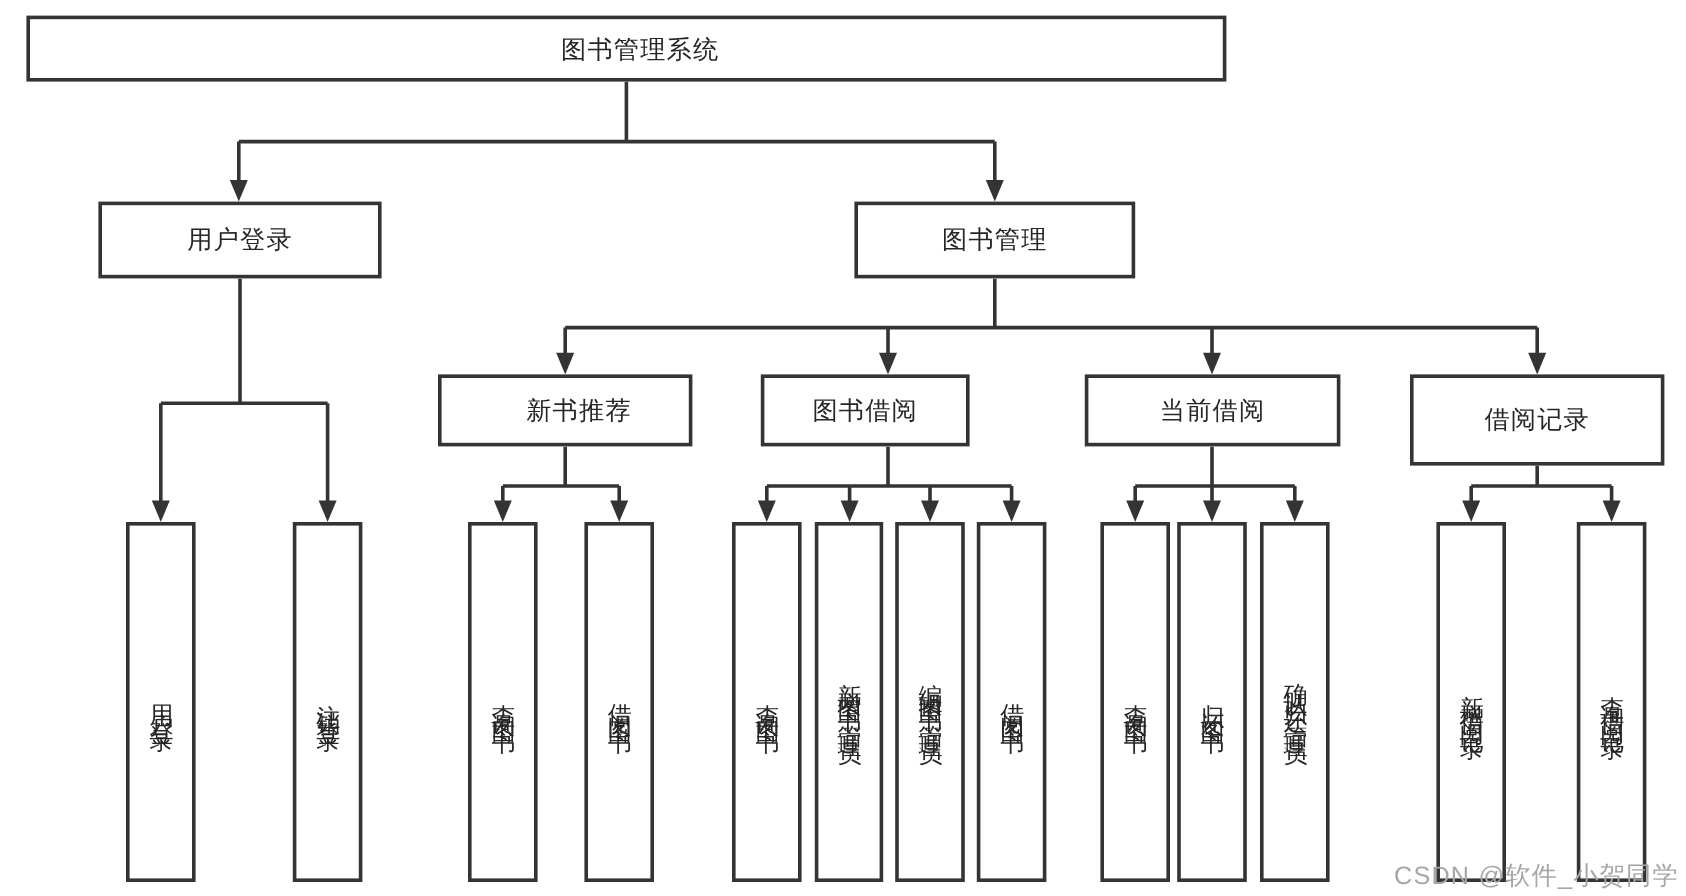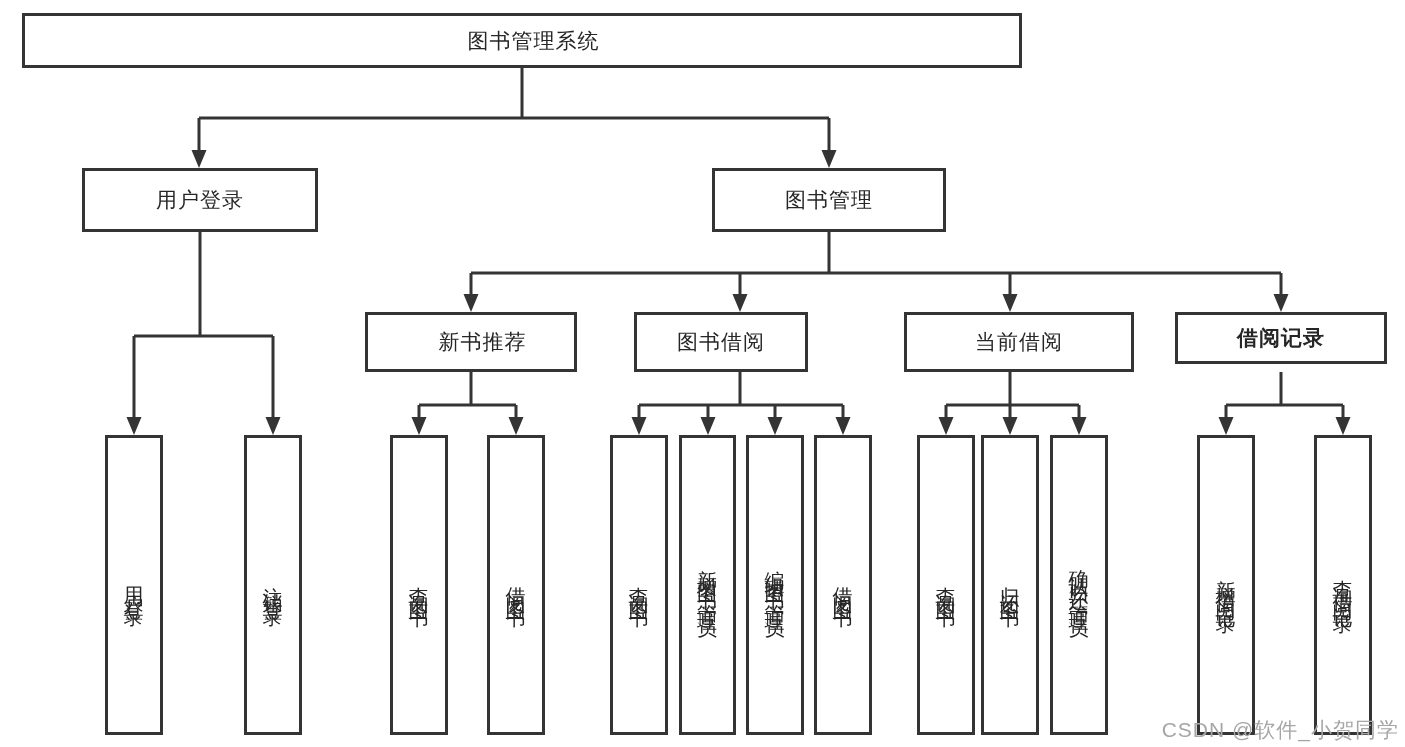--- a/index.html
+++ b/index.html
@@ -120,24 +120,24 @@
   <div class="node" style="left:712px; top:168px; width:234px; height:64px;text-align:center;">
     <span class="hlabel">图书管理</span>
   </div>
 
   <div class="node" style="left:365px; top:312px; width:212px; height:60px;padding-left:23px;">
     <span class="hlabel">新书推荐</span>
   </div>
   <div class="node" style="left:634px; top:312px; width:174px; height:60px;">
     <span class="hlabel">图书借阅</span>
   </div>
-  <div class="node" style="left:904px; top:312px; width:230px; height:60px;">
+  <div class="node" style="left:904px; top:312px; width:213px; height:60px;">
     <span class="hlabel">当前借阅</span>
   </div>
-  <div class="node" style="left:1175px; top:312px; width:212px; height:52px;font-weight:bold;">
+  <div class="node" style="left:1175px; top:312px; width:212px; height:76px;">
     <span class="hlabel">借阅记录</span>
   </div>
 
   <div class="node" style="left:105px; top:435px; width:58px; height:300px;">
     <span class="vlabel">用户登录</span>
   </div>
   <div class="node" style="left:244px; top:435px; width:58px; height:300px;">
     <span class="vlabel">注销登录</span>
   </div>
 

